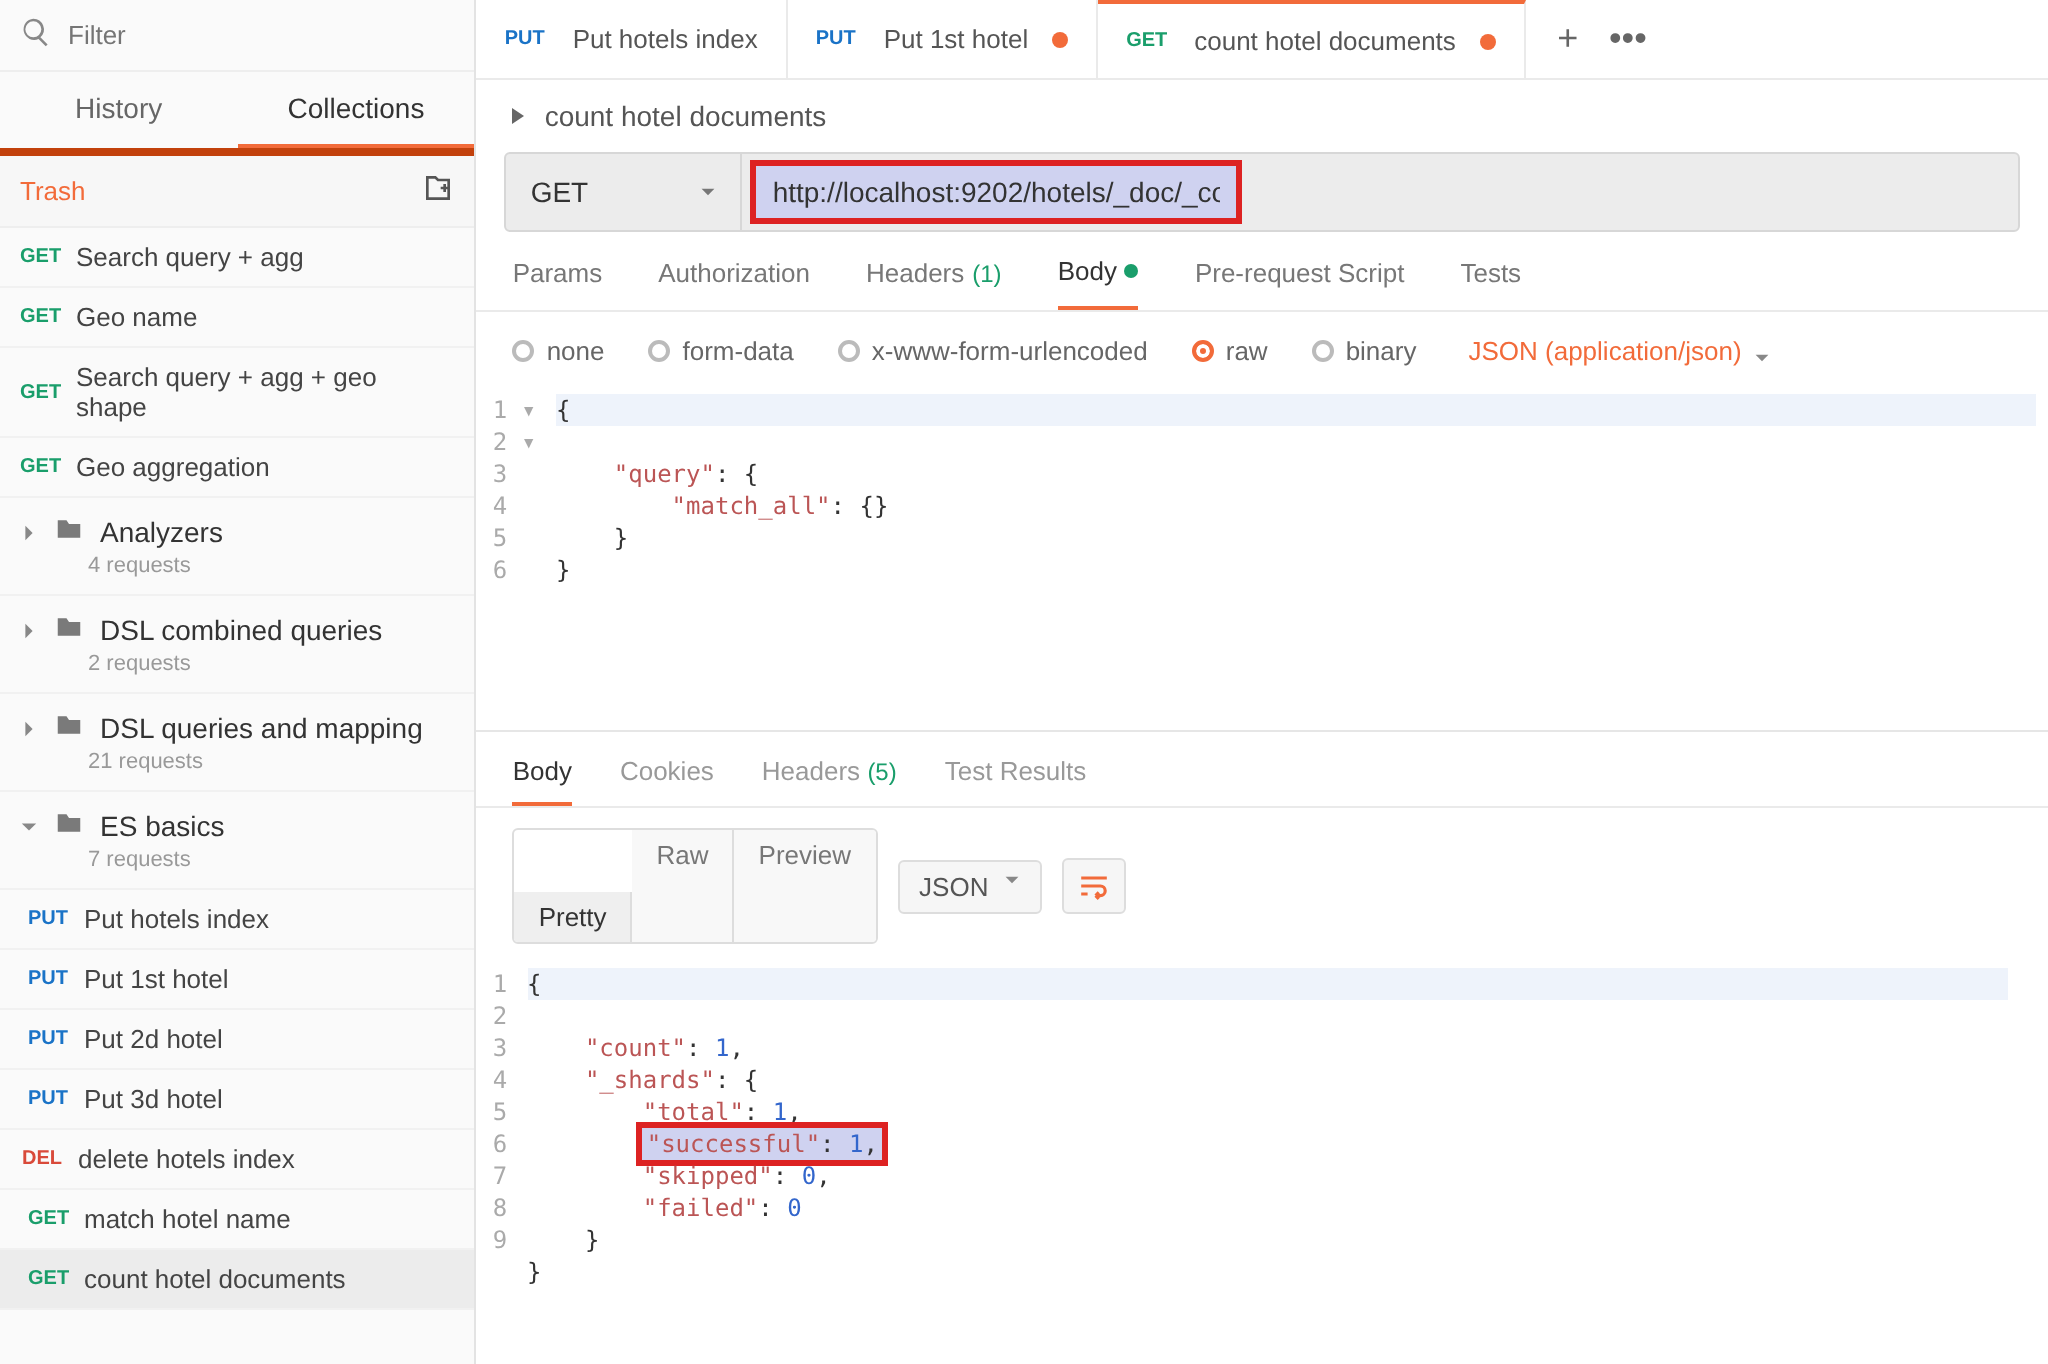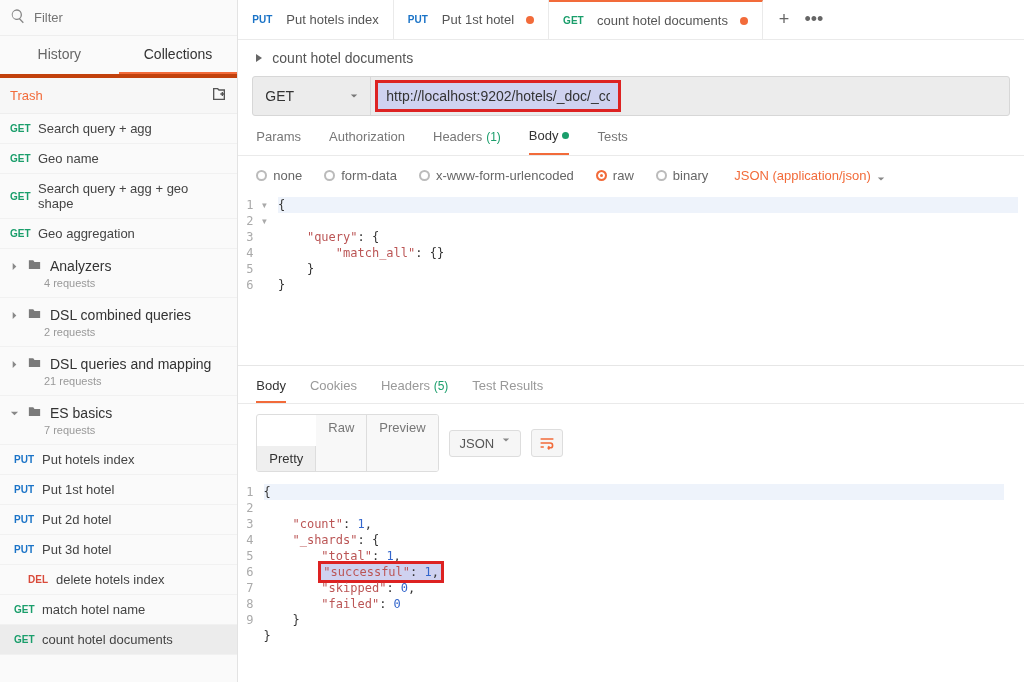--- a/index.html
+++ b/index.html
@@ -408,21 +408,21 @@
         <span class="req-name">Put 1st hotel</span>
       </div>
       <div class="req-item" style="padding-left: 14px;">
         <span class="method-tag m-put">PUT</span>
         <span class="req-name">Put 2d hotel</span>
       </div>
       <div class="req-item" style="padding-left: 14px;">
         <span class="method-tag m-put">PUT</span>
         <span class="req-name">Put 3d hotel</span>
       </div>
-      <div class="req-item" style="padding-left: 28px;">
+      <div class="req-item" style="padding-left: 11px;">
         <span class="method-tag m-del">DEL</span>
         <span class="req-name">delete hotels index</span>
       </div>
       <div class="req-item" style="padding-left: 14px;">
         <span class="method-tag m-get">GET</span>
         <span class="req-name">match hotel name</span>
       </div>
       <div class="req-item active" style="padding-left: 14px;">
         <span class="method-tag m-get">GET</span>
         <span class="req-name">count hotel documents</span>
@@ -477,20 +477,21 @@
     <div class="sub-tab">Params</div>
     <div class="sub-tab">Authorization</div>
     <div class="sub-tab">
       <span>Headers</span>
       <span class="count-badge">(1)</span>
     </div>
     <div class="sub-tab active">
       <span>Body</span>
       <span class="green-dot"></span>
     </div>
+    <div class="sub-tab">Pre-request Script</div>
     <div class="sub-tab">Tests</div>
   </div>
 
   <div class="body-types">
     <label class="radio">
         <span class="r"></span>
         <span>none</span>
       </label>
     <label class="radio">
         <span class="r"></span>

